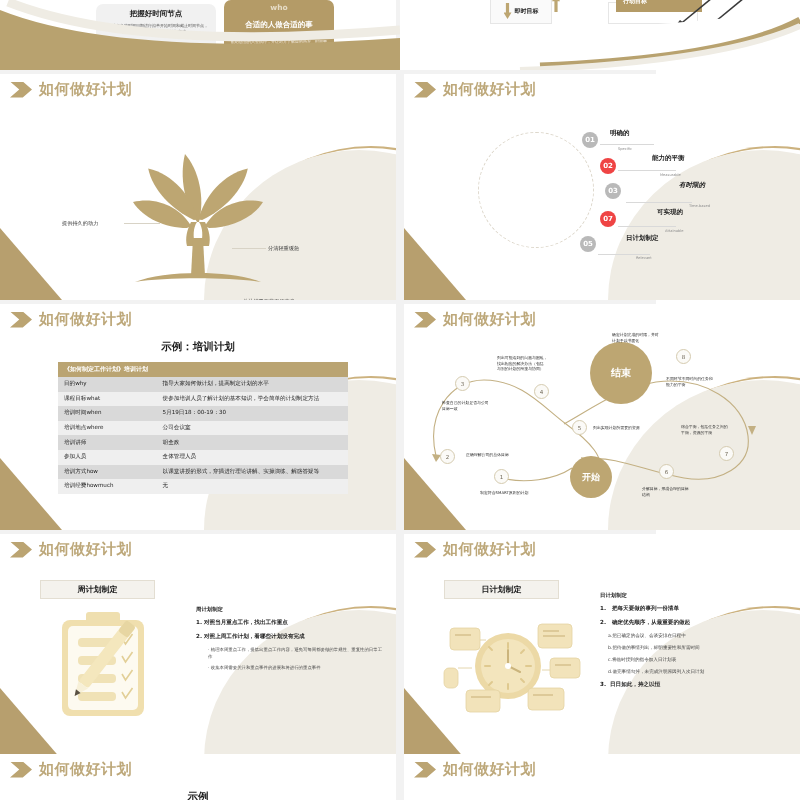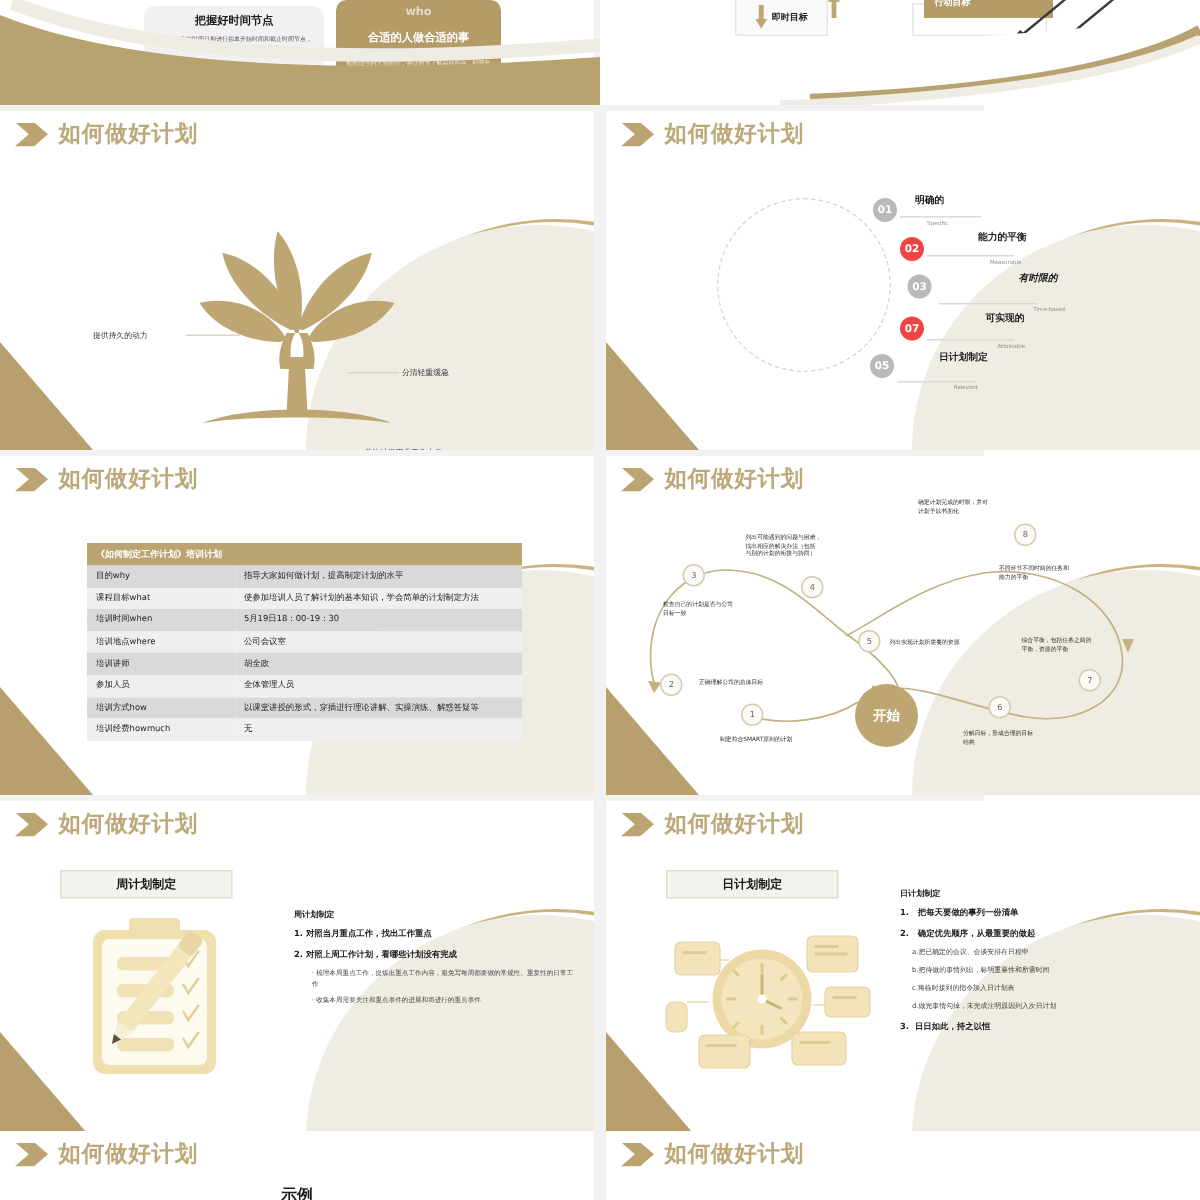--- a/index.html
+++ b/index.html
@@ -303,20 +303,21 @@
   <div class="slide" style="left:0;top:304px;">
     <div class="slide-inner"></div>
     <div class="wedge-bl"></div>
     <div class="swoosh2"></div>
     <div class="swoosh-mask"></div>
     <div class="swoosh"></div>
     <div class="stitle">
       <div class="chev"></div>
       <div class="stitle-txt">如何做好计划</div>
     </div>
+    <div class="sheading">示例：培训计划</div>
 
     <div class="tbl">
       <table>
         <thead>
           <tr>
               <th colspan="2">《如何制定工作计划》培训计划</th>
             </tr>
         </thead>
         <tbody>
           <tr class="odd">
@@ -372,20 +373,23 @@
         <path d="M32 152 C22 110 46 76 80 76 C118 76 140 104 162 120 C184 136 206 158 190 166" fill="none" stroke="#c3b083" stroke-width="1.1"></path>
         <path d="M98 174 C120 180 150 176 168 164" fill="none" stroke="#c3b083" stroke-width="1.1"></path>
         <path d="M160 120 C186 106 214 84 252 78 C300 72 340 98 344 132 C348 162 316 180 280 174 C244 168 212 152 186 155" fill="none" stroke="#c3b083" stroke-width="1.1"></path>
         <path d="M28 150 l4 8 l5 -7 Z" fill="#c3b083"></path>
         <path d="M186 156 l-9 -3 l2 7 Z" fill="#c3b083"></path>
         <path d="M344 122 l4 9 l4 -9 Z" fill="#c3b083"></path>
       </svg>
 
       <div class="cyc-big" style="left:166px;top:152px;width:42px;height:42px;font-size:9px;">
         <span>开始</span>
+      </div>
+      <div class="cyc-big" style="left:186px;top:38px;width:62px;height:62px;font-size:10px;">
+        <span>结束</span>
       </div>
 
       <div class="cyc-node" style="left:90px;top:165px;">1</div>
       <div class="cyc-node" style="left:36px;top:145px;">2</div>
       <div class="cyc-node" style="left:51px;top:72px;">3</div>
       <div class="cyc-node" style="left:130px;top:80px;">4</div>
       <div class="cyc-node" style="left:168px;top:116px;">5</div>
       <div class="cyc-node" style="left:255px;top:160px;">6</div>
       <div class="cyc-node" style="left:315px;top:142px;">7</div>
       <div class="cyc-node" style="left:272px;top:45px;">8</div>

